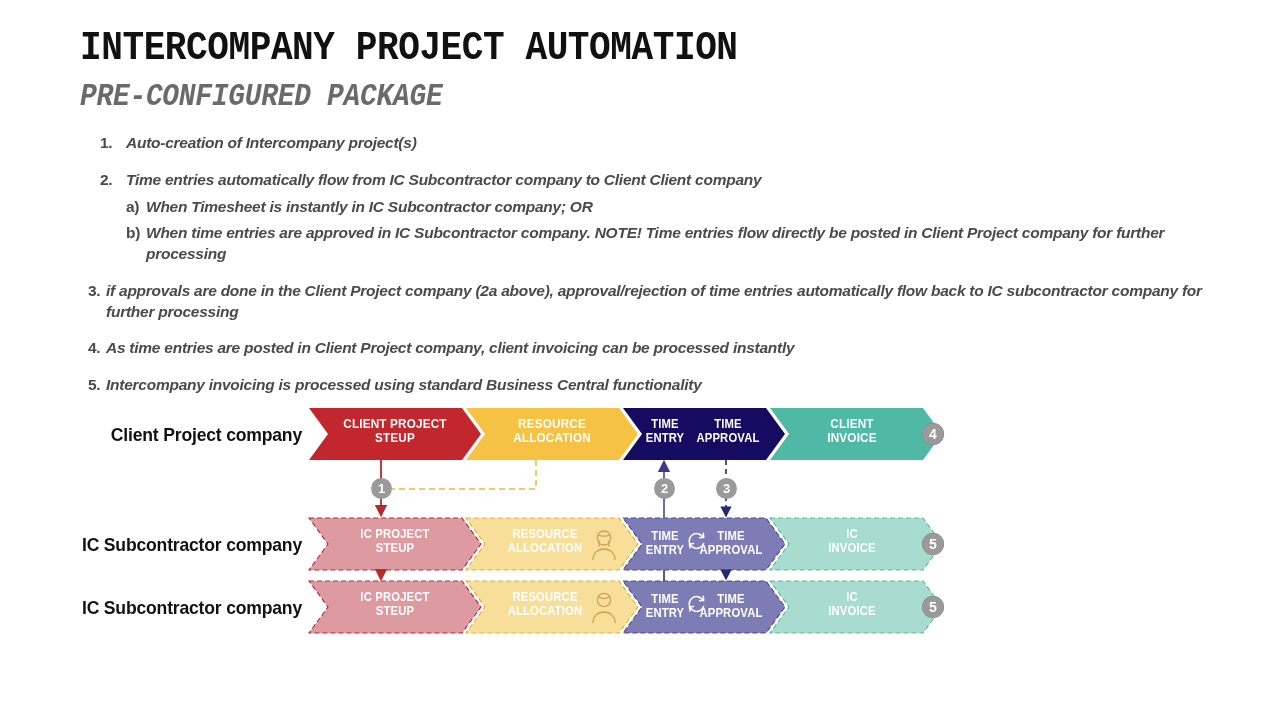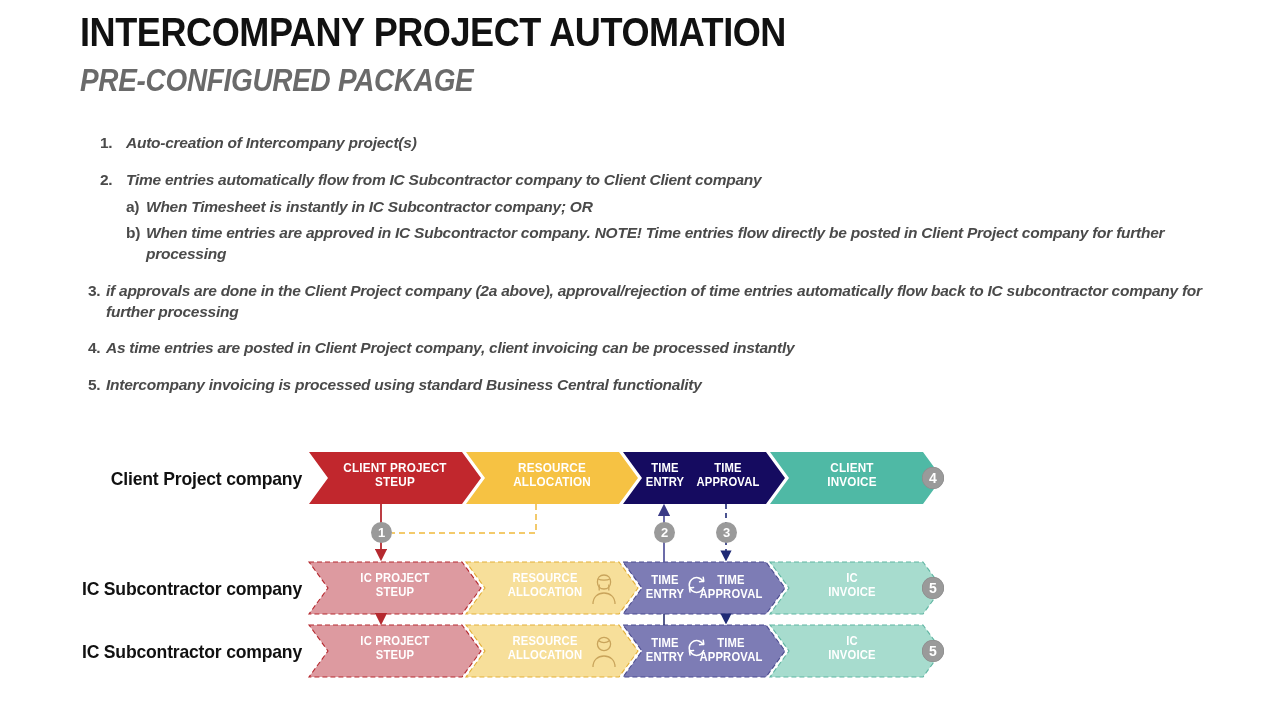--- a/index.html
+++ b/index.html
@@ -5,21 +5,21 @@
   html,body{margin:0;padding:0;}
   body{
     width:1280px;height:720px;
     background:#ffffff;
     font-family:"Liberation Sans", sans-serif;
     color:#3f3f3f;
     overflow:hidden;
     position:relative;
   }
   
-  #title-block{position:absolute;left:80px;top:12px;width:1120px;}
+  #title-block{position:absolute;left:80px;top:28px;width:1120px;font-family:Liberation Mono, monospace;}
   .main-title{
     font-size:41px;line-height:1.0;font-weight:bold;color:#111111;
     letter-spacing:-0.5px;transform:scaleX(0.88);transform-origin:left center;
     white-space:nowrap;
   }
   .sub-title{
     font-size:31px;line-height:1.0;font-weight:bold;font-style:italic;color:#6a6a6a;
     letter-spacing:-0.3px;transform:scaleX(0.9);transform-origin:left center;
     margin-top:12px;white-space:nowrap;
   }
@@ -31,21 +31,21 @@
   .li .txt{flex:1 1 auto;font-style:italic;}
   .lvl1{padding-left:12px;}
   .lvl1 .num{width:26px;}
   .lvl2{padding-left:38px;margin-bottom:4px;}
   .lvl2 .num{width:20px;}
   .lvl1b{padding-left:0px;}
   .lvl1b .num{width:18px;}
   .gap-sm{margin-bottom:6px;}
   .gap-md{margin-bottom:16px;}
   
-  #diagram{position:absolute;left:0;top:438px;width:1112px;height:260px;}
+  #diagram{position:absolute;left:0;top:394px;width:1112px;height:260px;}
   #diagram-svg{position:absolute;left:0;top:0;}
   .row-label{
     position:absolute;font-size:18.5px;font-weight:bold;color:#111111;
     letter-spacing:-0.2px;white-space:nowrap;text-align:right;
     transform:scaleX(0.95);transform-origin:right center;
   }
   .chev-text{
     position:absolute;text-align:center;color:#ffffff;font-weight:bold;
     letter-spacing:0.2px;line-height:1.08;white-space:pre-line;
     transform:scaleX(0.9);

